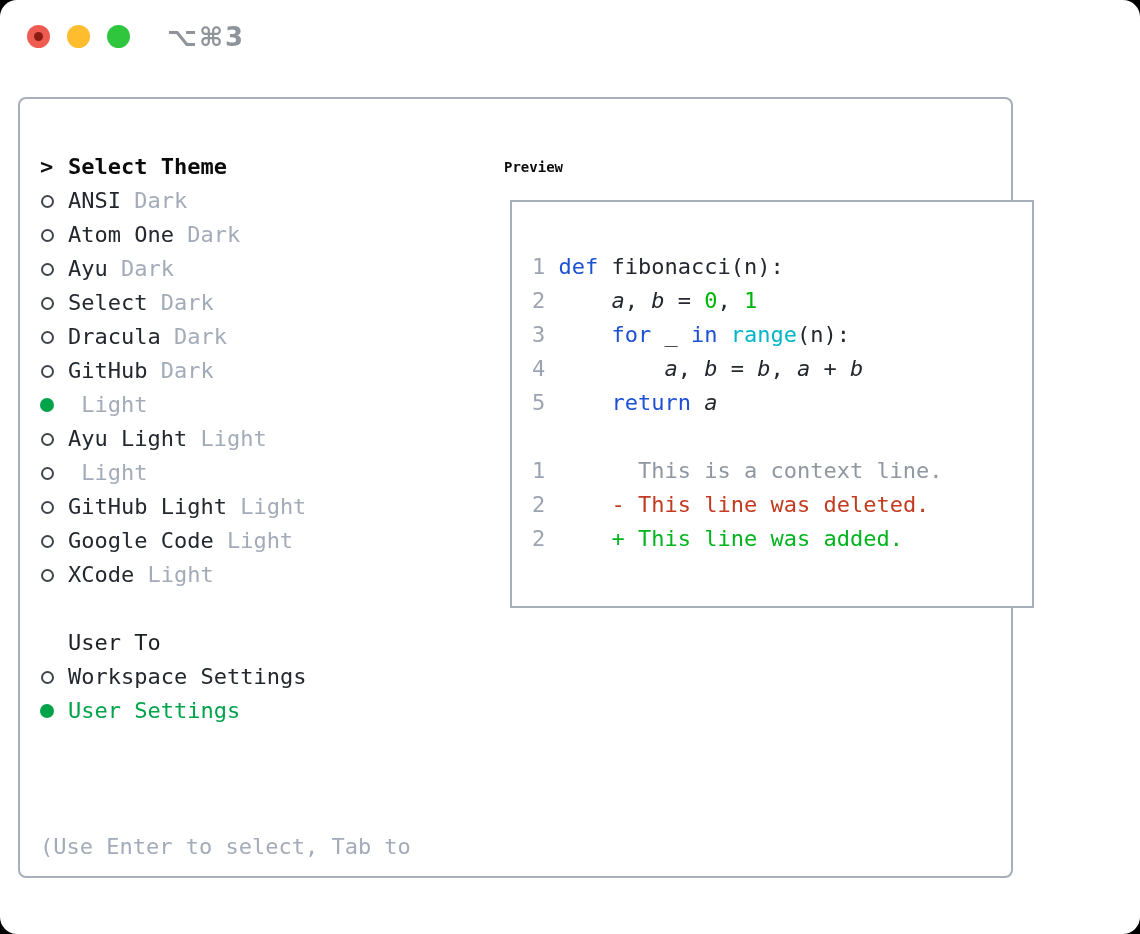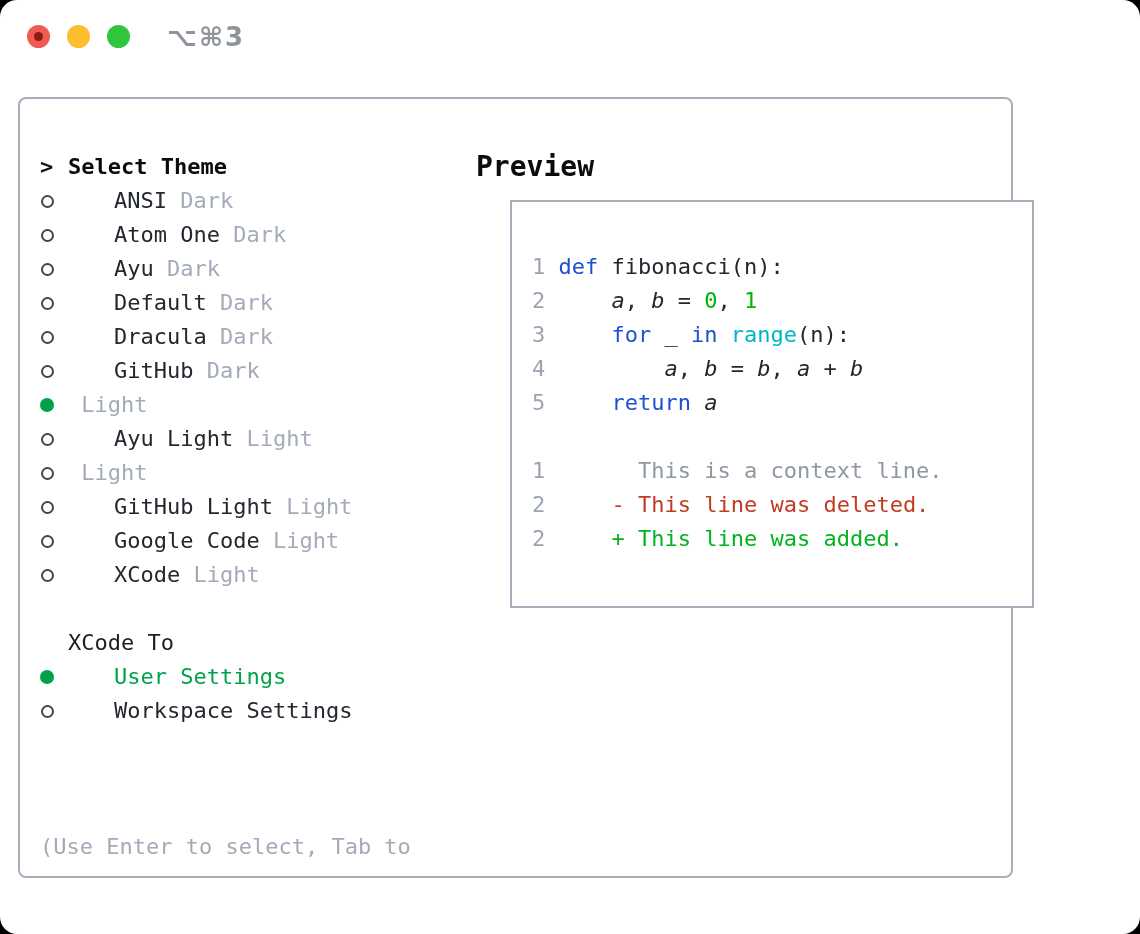--- a/index.html
+++ b/index.html
@@ -25,32 +25,32 @@
   }
   
   .main-box {
     position:absolute; left:18px; top:97px; width:995px; height:781px;
     border:2px solid var(--border-gray); border-radius:8px;
   }
   .row { display:flex; align-items:center; height:34px; font-size:22px; line-height:34px; white-space:pre; }
   .prefix { width:28px; flex:0 0 28px; display:flex; align-items:center; color:#111; font-weight:700; }
   .dot { width:13px; height:13px; border:2px solid #41464e; border-radius:50%; margin-left:1px; }
   .dot.sel { width:14px; height:14px; border:none; background:var(--accent-green); margin-left:0; }
-  .name { color:var(--text-dark);margin-left:46px; }
+  .name { color:var(--text-dark); }
   .name.sel { color:var(--accent-green); }
   .variant { color:var(--muted-gray); margin-left:13.2px; }
   .hdr { color:#0b0b0b; font-weight:700; }
   .subhdr { color:#1c1f24; }
 
   .left-col  { position:absolute; left:20px; top:51px; }
   .apply-col { position:absolute; left:20px; top:527px; }
   .hints     { position:absolute; left:20px; top:663px; color:var(--muted-gray); font-size:22px; line-height:34px; white-space:pre; }
 
   
-  .preview-header { position:absolute; left:456px; top:51px; height:34px; font-size:28px; line-height:34px; color:#0b0b0b; font-weight:700; }
+  .preview-header { position:absolute; left:484px; top:51px; height:34px; font-size:14px; line-height:34px; color:#0b0b0b; font-weight:700; }
   .preview-box {
     position:absolute; left:490px; top:101px; width:524px; height:408px;
     border:2px solid var(--border-gray); background:#fff; overflow:hidden;
   }
   #preview-code { margin:0; padding:48px 0 0 20px; font-family:"DejaVu Sans Mono", monospace; font-size:22px; line-height:34px; }
   #preview-code .line { height:34px; white-space:pre; }
   .tk-ln   { color:var(--line-number-gray); }
   .tk-code { color:var(--text-dark); }
   .tk-kw   { color:var(--keyword-blue); }
   .tk-fn   { color:var(--function-cyan); }
@@ -76,40 +76,40 @@
 
     <div class="left-col">
       <div class="row">
         <span class="prefix">&gt;</span>
         <span class="hdr">Select Theme</span>
       </div>
       <div id="theme-list">
           <div class="row"><span class="prefix"><span class="dot"></span></span><span class="name">ANSI</span><span class="variant">Dark</span></div>
           <div class="row"><span class="prefix"><span class="dot"></span></span><span class="name">Atom One</span><span class="variant">Dark</span></div>
           <div class="row"><span class="prefix"><span class="dot"></span></span><span class="name">Ayu</span><span class="variant">Dark</span></div>
-          <div class="row"><span class="prefix"><span class="dot"></span></span><span class="name">Default</span><span class="variant">Dark</span></div>
+          <div class="row"><span class="prefix"><span class="dot"></span></span><span class="name">Select</span><span class="variant">Dark</span></div>
           <div class="row"><span class="prefix"><span class="dot"></span></span><span class="name">Dracula</span><span class="variant">Dark</span></div>
           <div class="row"><span class="prefix"><span class="dot"></span></span><span class="name">GitHub</span><span class="variant">Dark</span></div>
           <div class="row"><span class="prefix"><span class="dot sel"></span></span><span class="variant">Light</span></div>
           <div class="row"><span class="prefix"><span class="dot"></span></span><span class="name">Ayu Light</span><span class="variant">Light</span></div>
           <div class="row"><span class="prefix"><span class="dot"></span></span><span class="variant">Light</span></div>
           <div class="row"><span class="prefix"><span class="dot"></span></span><span class="name">GitHub Light</span><span class="variant">Light</span></div>
           <div class="row"><span class="prefix"><span class="dot"></span></span><span class="name">Google Code</span><span class="variant">Light</span></div>
           <div class="row"><span class="prefix"><span class="dot"></span></span><span class="name">XCode</span><span class="variant">Light</span></div>
         </div>
     </div>
 
     <div class="apply-col">
       <div class="row">
         <span class="prefix"></span>
-        <span class="subhdr">XCode To</span>
+        <span class="subhdr">User To</span>
       </div>
       <div id="apply-list">
+          <div class="row"><span class="prefix"><span class="dot"></span></span><span class="name">Workspace Settings</span></div>
           <div class="row"><span class="prefix"><span class="dot sel"></span></span><span class="name sel">User Settings</span></div>
-          <div class="row"><span class="prefix"><span class="dot"></span></span><span class="name">Workspace Settings</span></div>
         </div>
     </div>
 
     <div class="hints">
       <div>(Use Enter to select, Tab to</div>
       <div>change focus)</div>
     </div>
 
     <div class="preview-header">Preview</div>
     <div class="preview-box">

